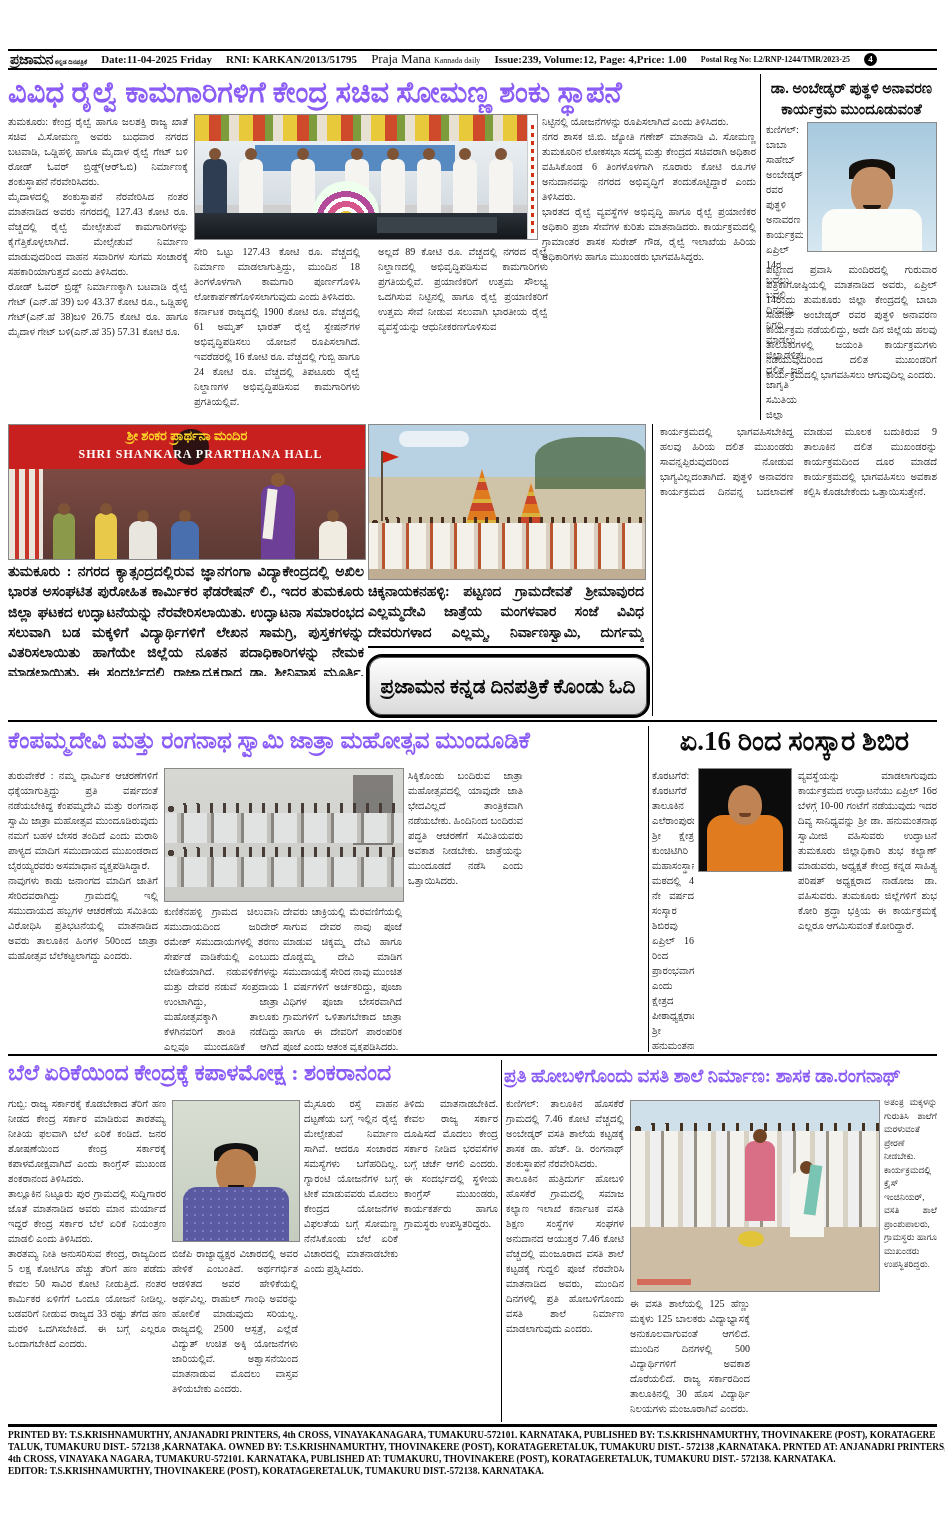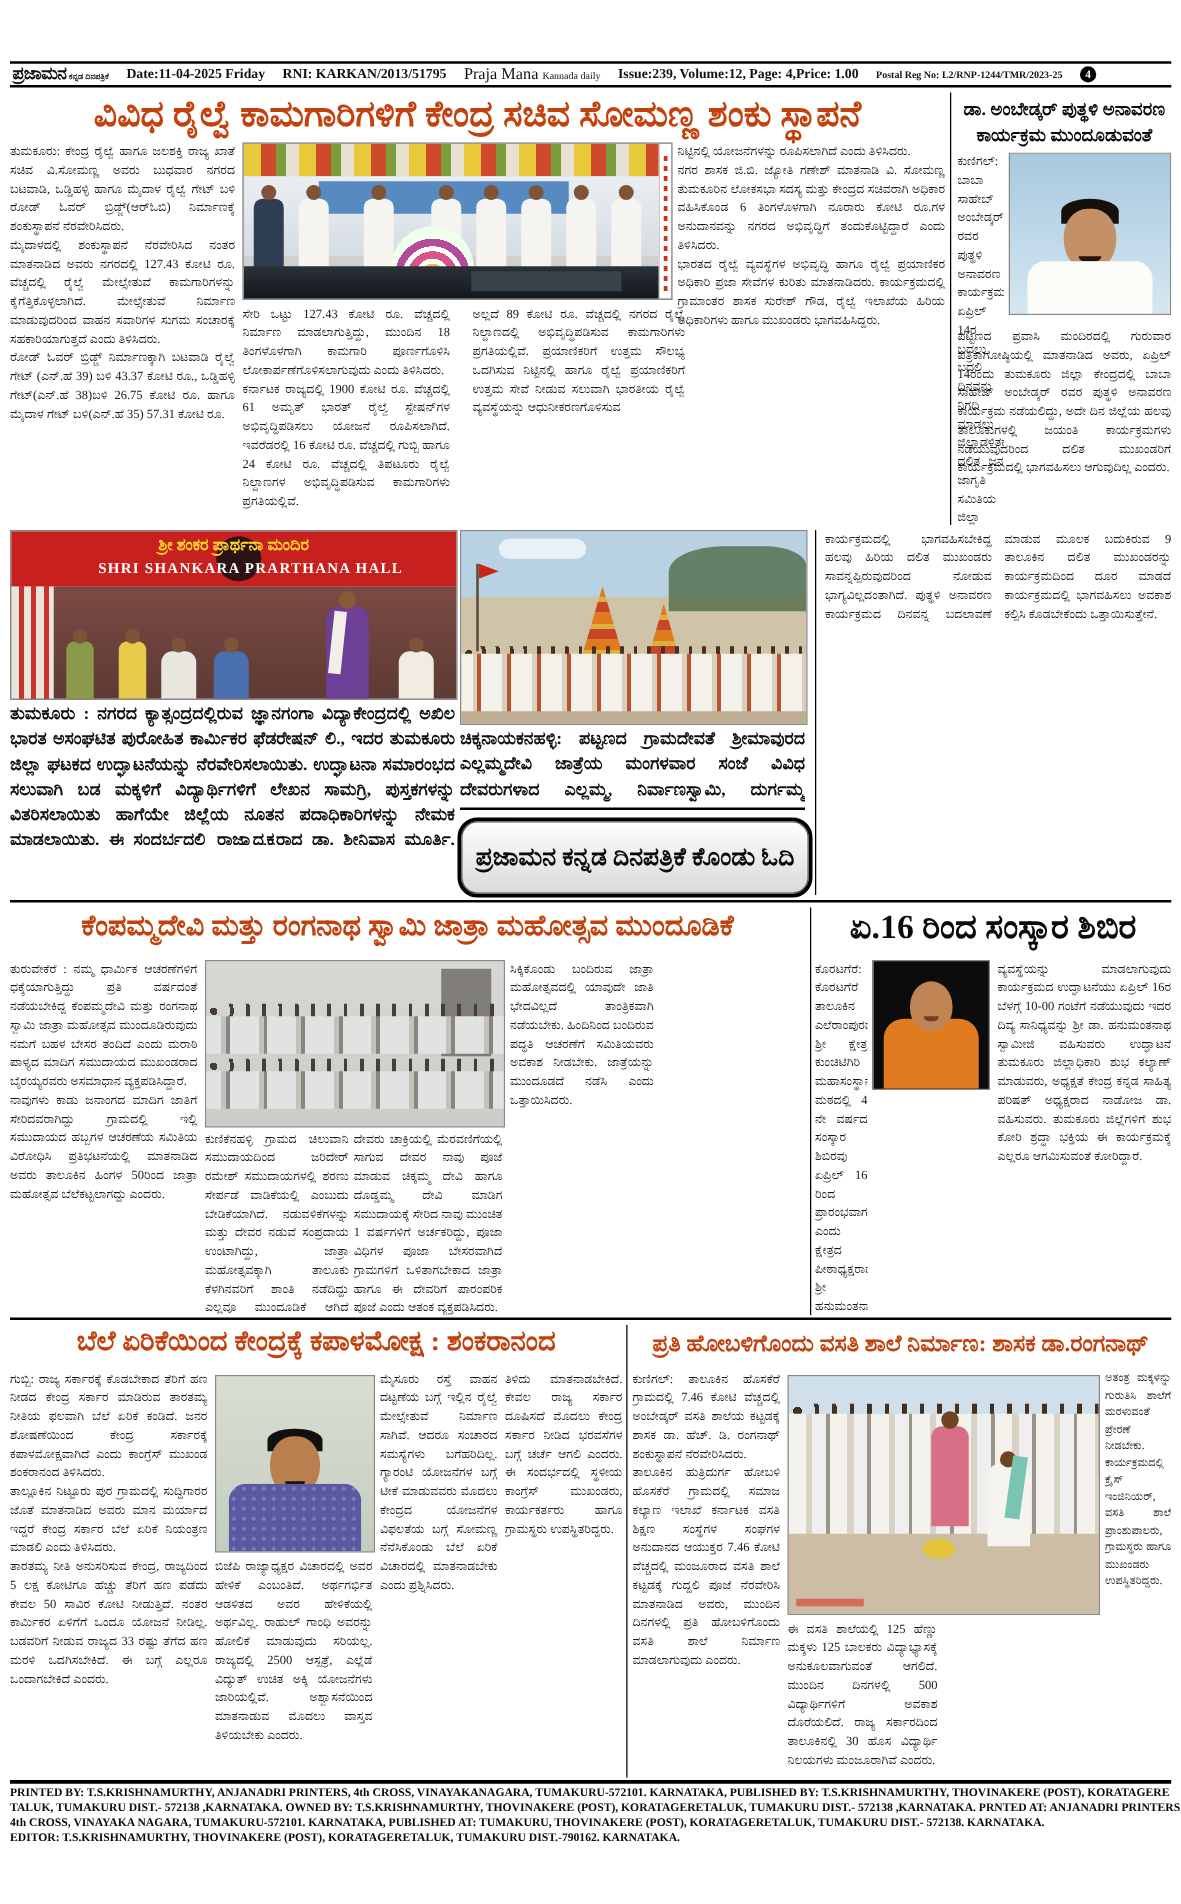--- a/index.html
+++ b/index.html
@@ -10,21 +10,21 @@
   .vline{background:#000;width:1px;}
   .mast{display:flex;align-items:center;gap:14px;font-family:"Liberation Serif",serif;}
   .brand{font-weight:bold;font-size:14px;transform:skewX(-6deg);letter-spacing:-.5px;}
   .brand-sub{font-size:6.5px;font-weight:bold;margin-left:2px;}
   .mast-item{font-size:11px;font-weight:bold;white-space:nowrap;}
   .mast-name{font-size:13px;font-weight:normal;}
   .mast-name small{font-size:8px;}
   .mast-postal{font-size:8px;font-weight:bold;}
   .badge{width:13px;height:13px;border-radius:50%;background:#000;color:#fff;font-size:9px;
          display:flex;align-items:center;justify-content:center;font-weight:bold;}
-  .hl-red{color:#c2410c;font-weight:bold;text-align:center;line-height:1.15;}
+  .hl-red{color:#8b5cf6;font-weight:bold;line-height:1.15;}
   .hl-black{color:#0b0b0b;font-weight:bold;text-align:center;line-height:1.15;}
   .body-col{font-size:10px;line-height:1.5;text-align:justify;white-space:pre-line;
             overflow:hidden;color:#161616;}
   .cap{font-size:14px;line-height:1.45;text-align:justify;font-weight:bold;color:#101010;
        white-space:pre-line;overflow:hidden;}
   .photo{overflow:hidden;border:1px solid #888;background:#cfcfcf;}
   
   .p1-flowers{position:absolute;top:0;left:0;right:0;height:26px;
     background:repeating-linear-gradient(90deg,#e8c93a 0 14px,#cf4a2a 14px 26px,#7d9c3c 26px 34px,#e8e0d0 34px 44px);}
   .p1-tent{position:absolute;top:26px;left:0;right:0;height:64px;background:linear-gradient(#e9eef2,#d6dde2);}
@@ -274,16 +274,16 @@
     <div class="p8-mark"></div>
   </div>
   <div class="abs body-col" style="left:630px;top:1296px;width:120px;height:126px;">ಈ ವಸತಿ ಶಾಲೆಯಲ್ಲಿ 125 ಹೆಣ್ಣು ಮಕ್ಕಳು 125 ಬಾಲಕರು ವಿದ್ಯಾಭ್ಯಾಸಕ್ಕೆ ಅನುಕೂಲವಾಗುವಂತೆ ಆಗಲಿದೆ. ಮುಂದಿನ ದಿನಗಳಲ್ಲಿ 500 ವಿದ್ಯಾರ್ಥಿಗಳಿಗೆ ಅವಕಾಶ ದೊರೆಯಲಿದೆ. ರಾಜ್ಯ ಸರ್ಕಾರದಿಂದ ತಾಲೂಕಿನಲ್ಲಿ 30 ಹೊಸ ವಿದ್ಯಾರ್ಥಿ ನಿಲಯಗಳು ಮಂಜೂರಾಗಿವೆ ಎಂದರು.</div>
   <div class="abs body-col" style="left:884px;top:1096px;width:53px;height:326px;font-size:9px;">ಅತಂತ್ರ ಮಕ್ಕಳನ್ನು ಗುರುತಿಸಿ ಶಾಲೆಗೆ ಮರಳುವಂತೆ ಪ್ರೇರಣೆ ನೀಡಬೇಕು. ಕಾರ್ಯಕ್ರಮದಲ್ಲಿ ಕ್ರೈಸ್ ಇಂಜಿನಿಯರ್, ವಸತಿ ಶಾಲೆ ಪ್ರಾಂಶುಪಾಲರು, ಗ್ರಾಮಸ್ಥರು ಹಾಗೂ ಮುಖಂಡರು ಉಪಸ್ಥಿತರಿದ್ದರು.</div>
 
   <div class="abs hline" style="left:8px;top:1424px;width:929px;height:3px;"></div>
   <div class="abs" style="left:8px;top:1430px;width:929px;">
     <div class="footer-line">PRINTED BY: T.S.KRISHNAMURTHY, ANJANADRI PRINTERS, 4th CROSS, VINAYAKANAGARA, TUMAKURU-572101. KARNATAKA, PUBLISHED BY: T.S.KRISHNAMURTHY, THOVINAKERE (POST), KORATAGERE</div>
     <div class="footer-line">TALUK, TUMAKURU DIST.- 572138 ,KARNATAKA. OWNED BY: T.S.KRISHNAMURTHY, THOVINAKERE (POST), KORATAGERETALUK, TUMAKURU DIST.- 572138 ,KARNATAKA. PRNTED AT: ANJANADRI PRINTERS,</div>
     <div class="footer-line">4th CROSS, VINAYAKA NAGARA, TUMAKURU-572101. KARNATAKA, PUBLISHED AT: TUMAKURU, THOVINAKERE (POST), KORATAGERETALUK, TUMAKURU DIST.- 572138. KARNATAKA.</div>
-    <div class="footer-line">EDITOR: T.S.KRISHNAMURTHY, THOVINAKERE (POST), KORATAGERETALUK, TUMAKURU DIST.-790162. KARNATAKA.</div>
+    <div class="footer-line">EDITOR: T.S.KRISHNAMURTHY, THOVINAKERE (POST), KORATAGERETALUK, TUMAKURU DIST.-572138. KARNATAKA.</div>
   </div>
 
 </div>
 
 </body></html>

